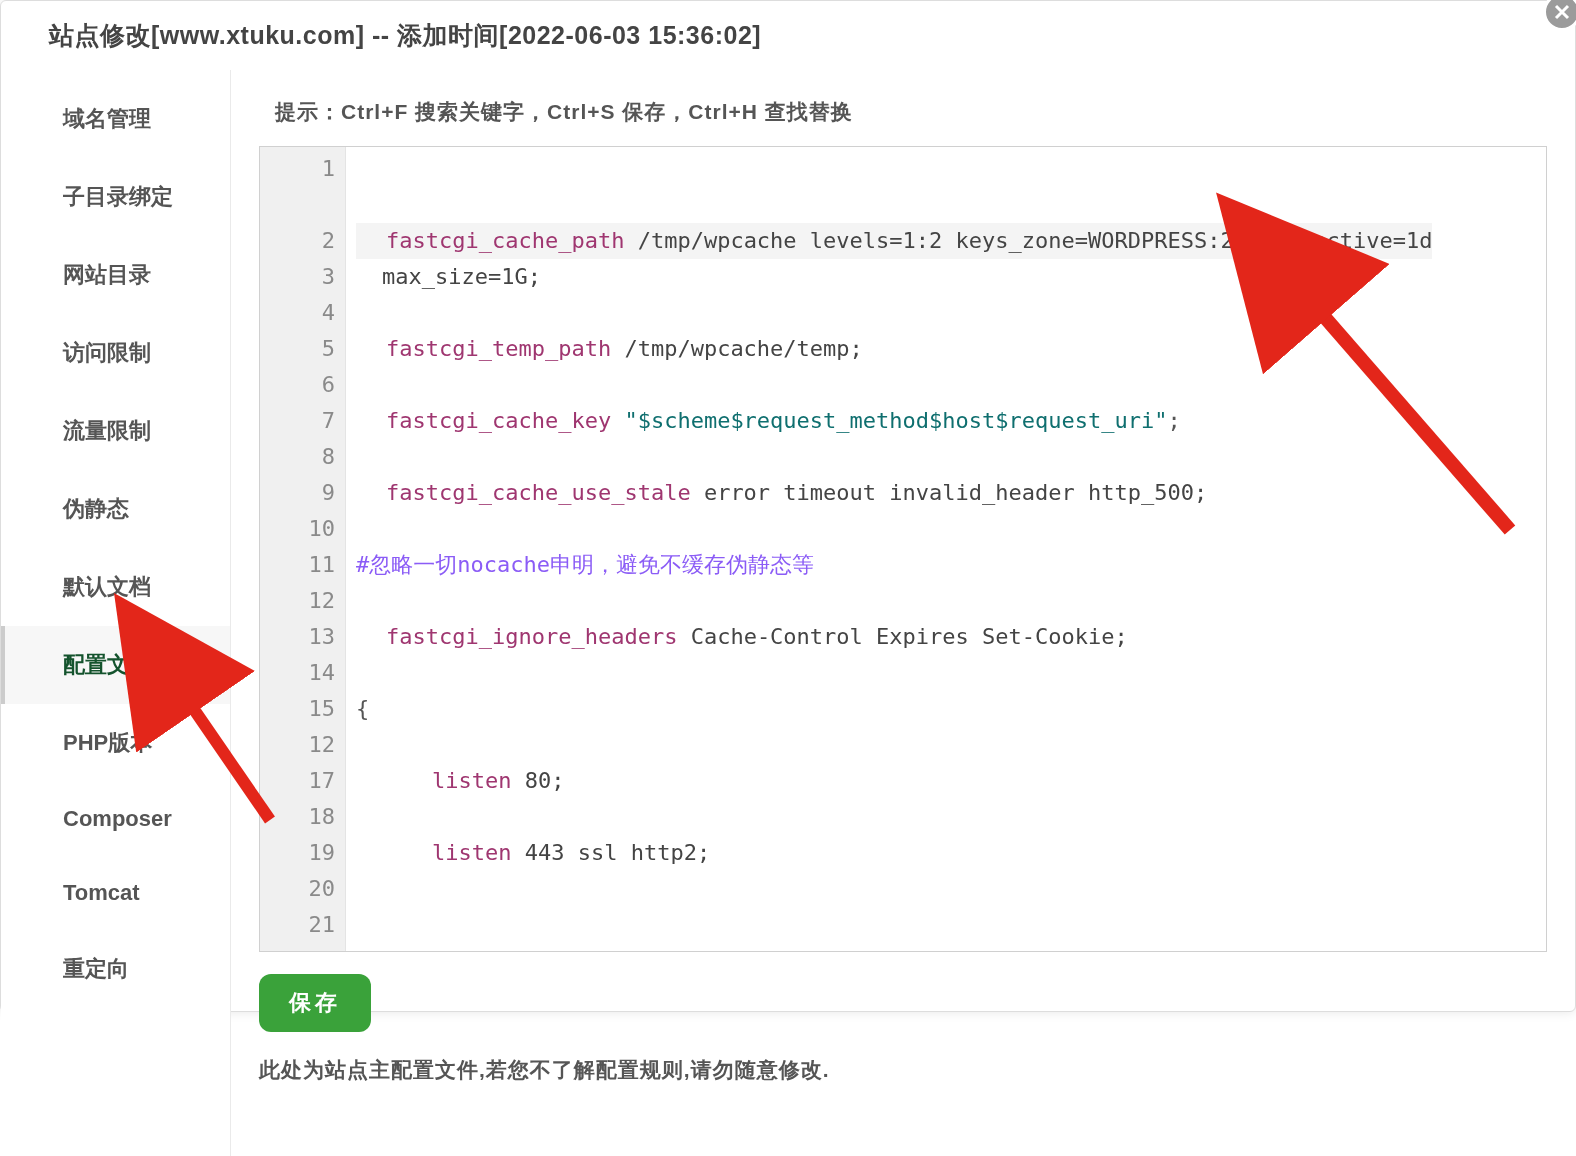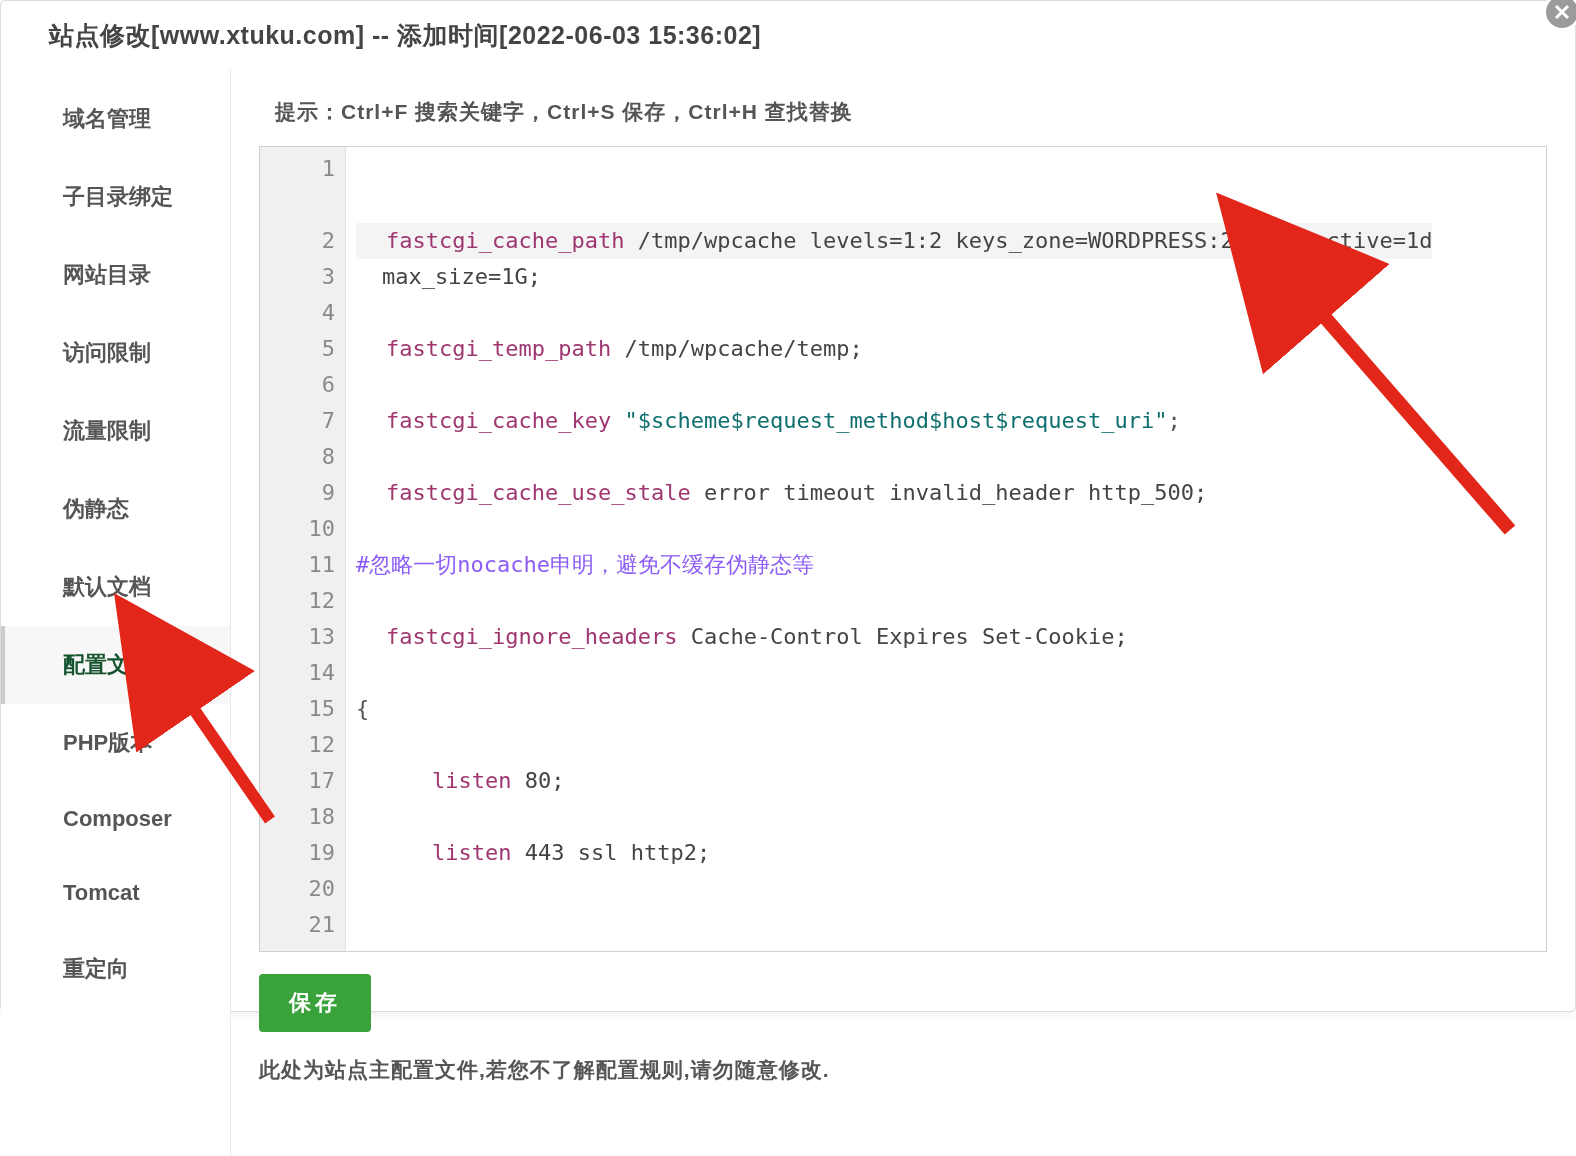--- a/index.html
+++ b/index.html
@@ -111,21 +111,21 @@
   .tok-dir { color:#9f3670;margin-left:30px; }
   .tok-str { color:#0f6f6f; }
   .tok-comm{ color:#8b5cf6; }
   .tok-punc{ color:#555; }
   .tok-plain{ color:#444; }
   .btn-save {
     margin-top:22px;
     background:#3aa23a;
     color:#fff;
     border:none;
-    border-radius:4px;
+    border-radius:12px;
     font-size:22px;
     font-weight:700;
     padding:14px 30px;
     cursor:pointer;
     letter-spacing:4px;
   }
   .warn {
     margin-top:24px;
     font-size:21px;
     font-weight:700;

